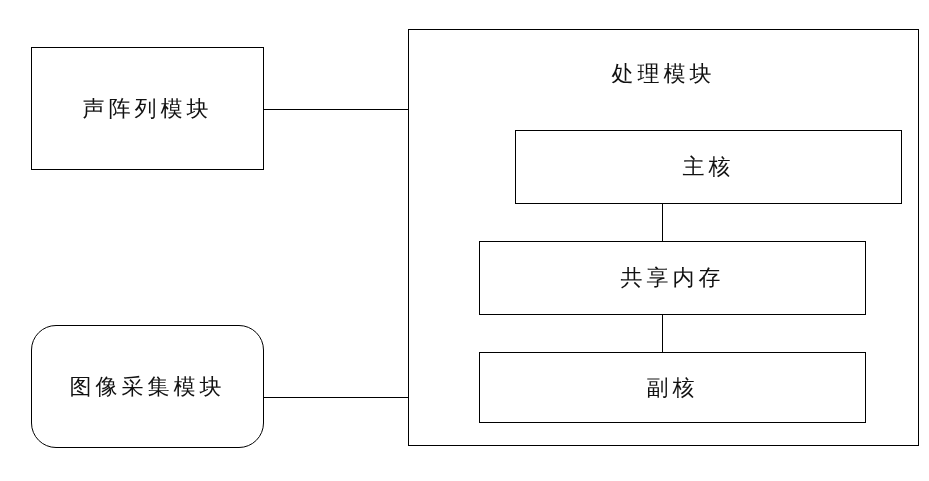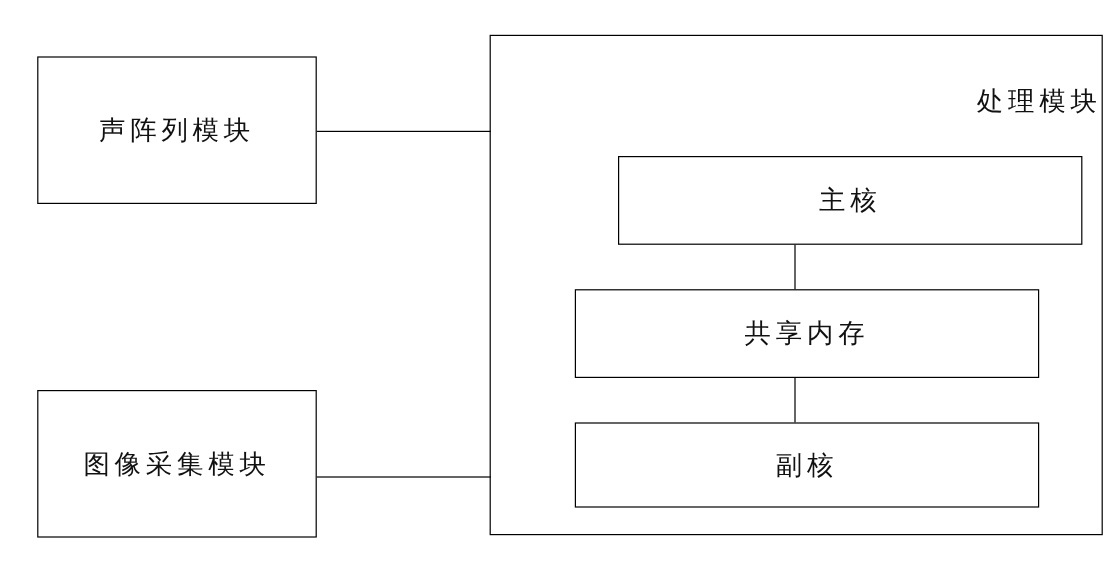--- a/index.html
+++ b/index.html
@@ -38,35 +38,36 @@
     left: 31px;
     top: 47px;
     width: 233px;
     height: 123px;
   }
   #box-image-capture {
     left: 31px;
     top: 325px;
     width: 233px;
     height: 123px;
+    border-radius: 25px;
   }
   
   #box-processing-module {
     left: 408px;
     top: 29px;
     width: 511px;
     height: 417px;
     display: block;
   }
   #processing-module-title {
     position: absolute;
     left: 0;
-    top: 44px;
+    top: 33px;
     width: 100%;
-    text-align: right;
+    text-align: center;
   }
   
   #box-main-core {
     left: 479px;
     top: 130px;
     width: 387px;
     height: 74px;
     margin-left: 36px;
   }
   #box-shared-memory {

